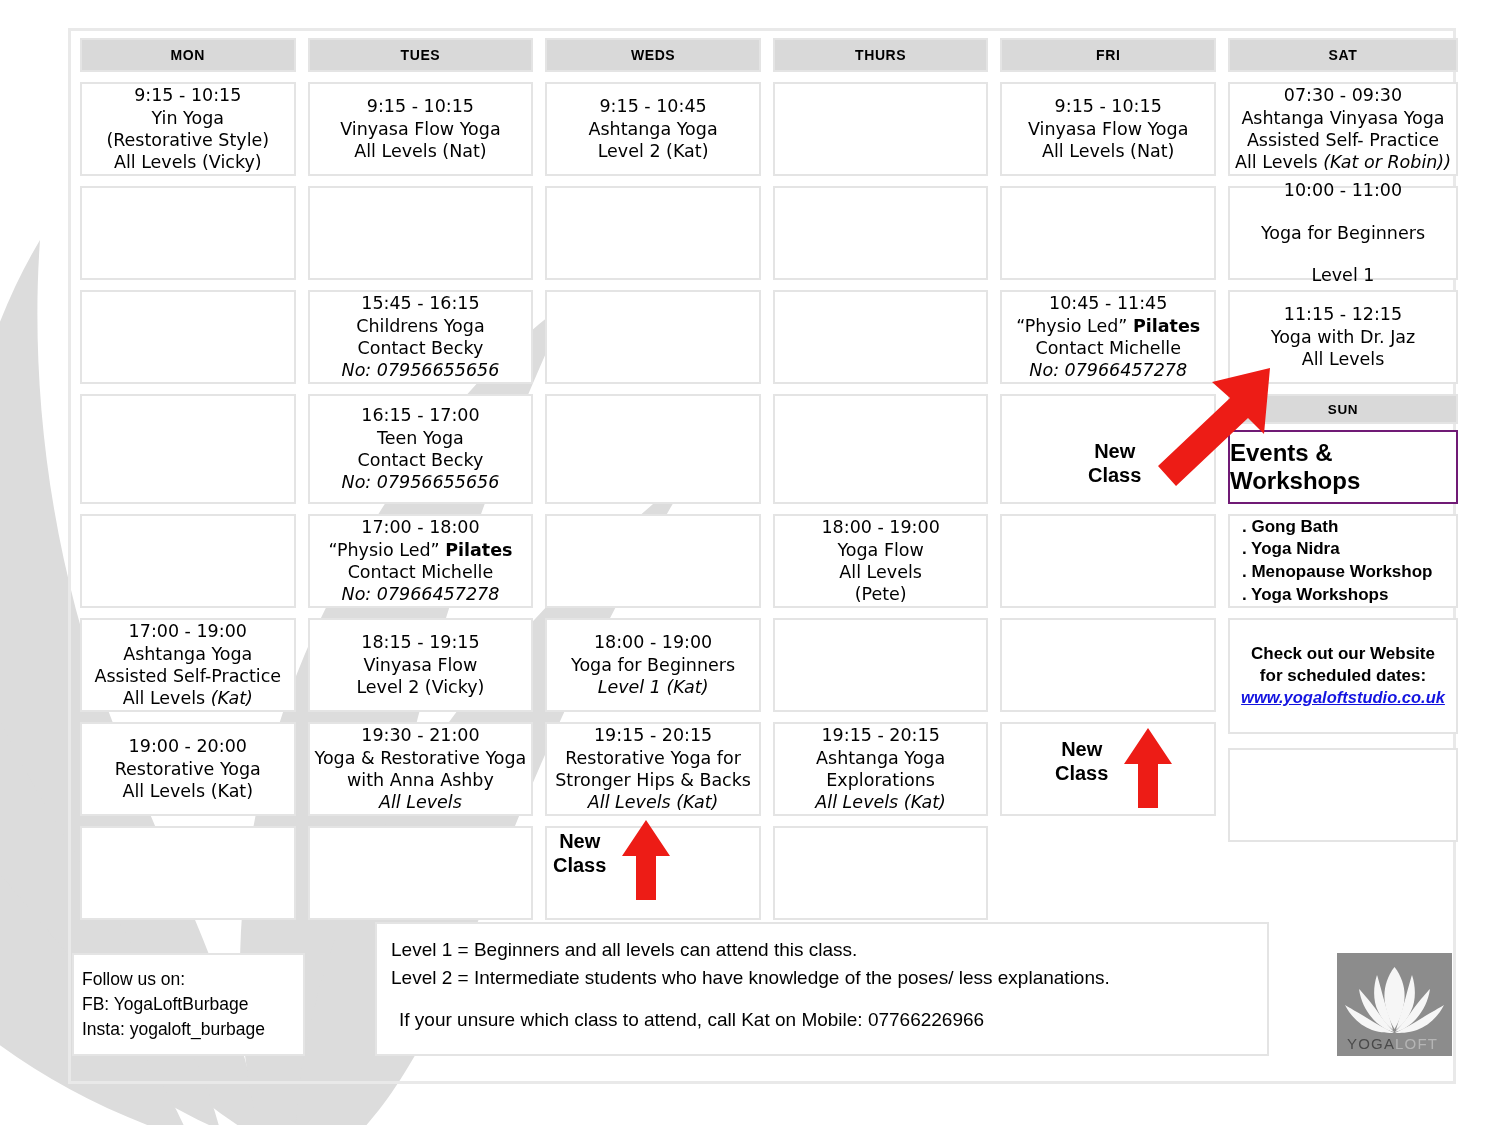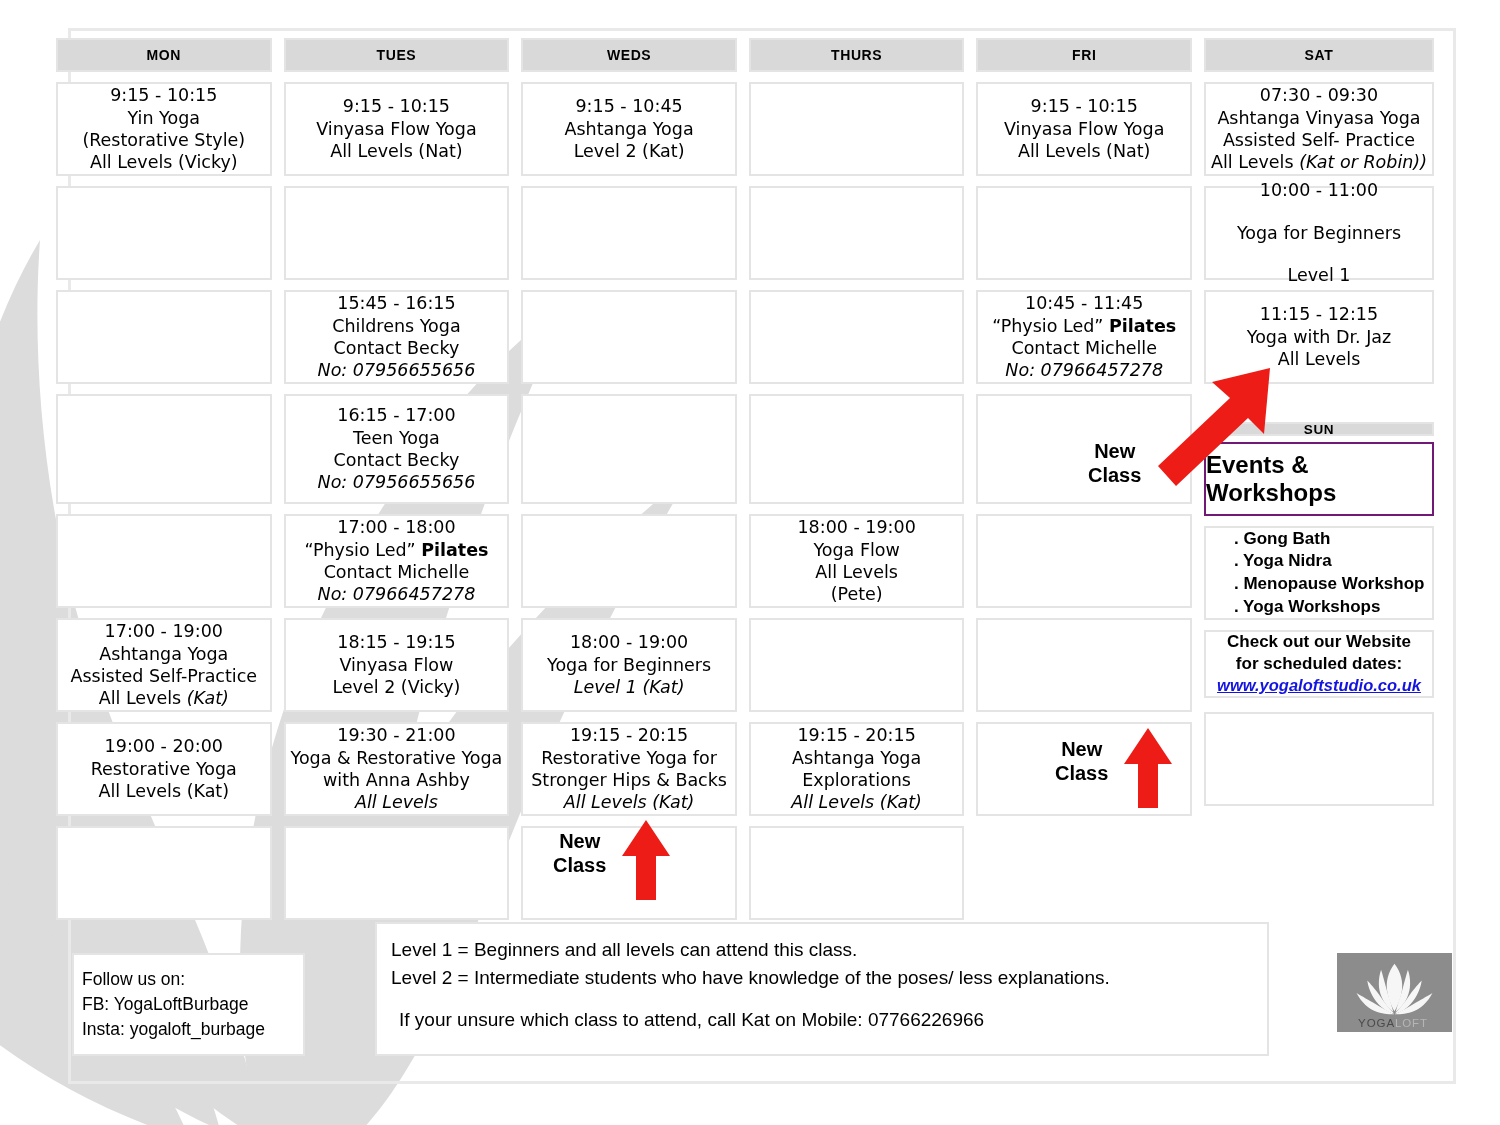--- a/index.html
+++ b/index.html
@@ -37,21 +37,21 @@
     width: 1388px;
     height: 1056px;
     border: 3px solid #e9e9e9;
     box-sizing: border-box;
     z-index: 1;
   }
 
   
   #grid {
     position: absolute;
-    left: 56px;
+    left: 80px;
     top: 38px;
     width: 1378px;
     z-index: 2;
     display: grid;
     grid-template-columns: repeat(6, 1fr);
     column-gap: 12px;
   }
   .col { display: flex; flex-direction: column; }
 
   .day-head {
@@ -96,58 +96,57 @@
   .r7 { height: 94px; }
   .r8 { height: 94px; }
 
   .empty { }
 
   
   .sun-head {
     background: #d9d9d9;
     border: 2px solid #e4e4e4;
     box-sizing: border-box;
-    height: 14px;
+    height: 30px;
     display:flex; align-items:center; justify-content:center;
     font-family: "Liberation Sans", sans-serif;
     font-weight: bold; font-size: 13.5px; letter-spacing: .6px;
     margin-bottom: 6px;
-    margin-top: 28px;
   }
   .events-title {
     border: 2px solid #701a75;
     box-sizing: border-box;
     background:#fff;
     height: 74px;
     display:flex; align-items:center; justify-content:center;
     font-family: "Liberation Sans", sans-serif;
     font-weight: bold;
     font-size: 24px;
     margin-bottom: 10px;
   }
   .events-list {
     border: 2px solid #e4e4e4;
     box-sizing: border-box;
     background:#fff;
     height: 94px;
     display:flex; flex-direction:column;
     justify-content:center;
-    padding-left: 28px;
+    padding-left: 12px;
     margin-bottom: 10px;
     font-family: "Liberation Sans", sans-serif;
     font-weight: bold;
     font-size: 17px;
     line-height: 1.33;
     text-align: left;
   }
   .website-box {
     border: 2px solid #e4e4e4;
     box-sizing: border-box;
     background:#fff;
-    height: 68px;
+    height: 116px;
     display:flex; flex-direction:column;
     align-items:center; justify-content:center;
     margin-bottom: 14px;
     font-family: "Liberation Sans", sans-serif;
     font-weight: bold;
     font-size: 17px;
     line-height: 1.3;
     text-align:right;
   }
   .website-box .url {
@@ -205,21 +204,21 @@
     font-size: 19px;
     line-height: 1.47;
     z-index: 3;
   }
   #notes-box .gap { height: 14px; }
   #notes-box .indent { padding-left: 8px; }
 
   #logo-box {
     position: absolute;
     left: 1337px; top: 953px;
-    width: 115px; height: 79px;
+    width: 115px; height: 103px;
     background: #8c8c8c;
     z-index: 3;
     overflow: hidden;
   }
   #logo-box svg { display:block; width:100%; height:100%; }
 </style>
 </head>
 <body>
 
 <div id="watermark">

